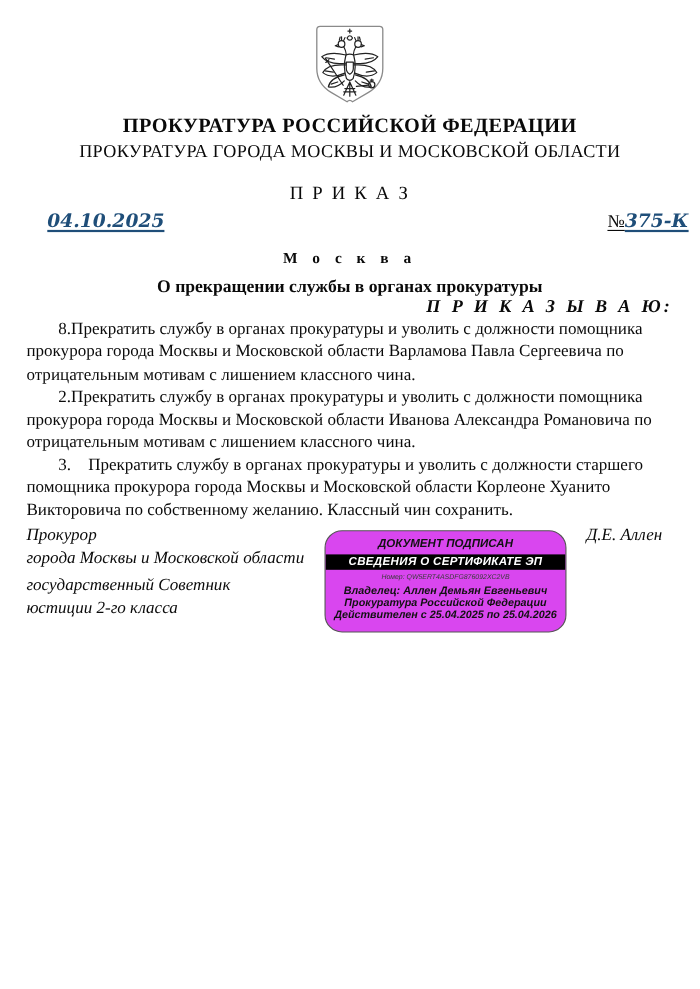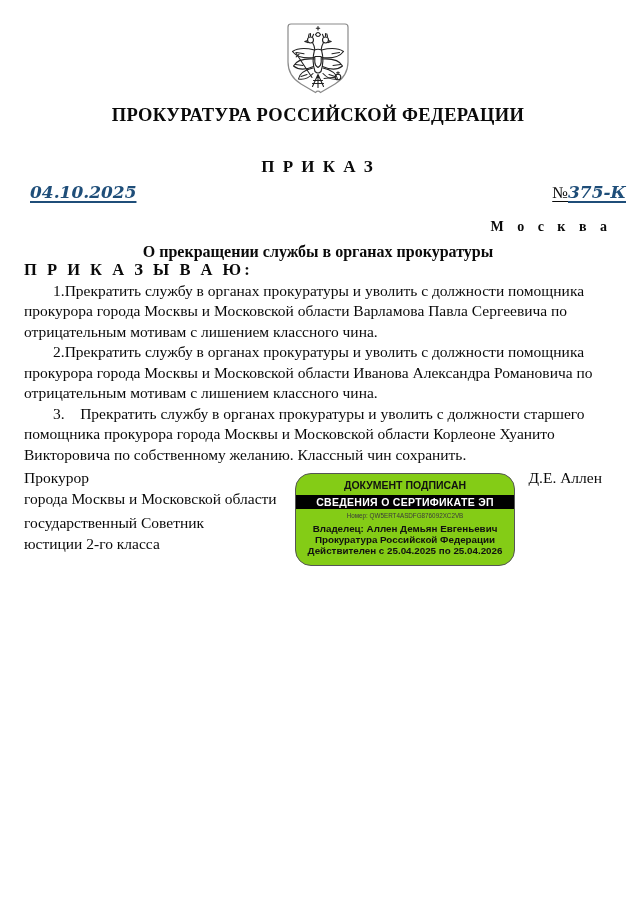--- a/index.html
+++ b/index.html
@@ -19,27 +19,28 @@
   .emblem-wrap { text-align: center; padding-top: 21px; height: 75px; }
   .org-primary {
     margin-top: 9px; text-align: center;
     font-weight: 700; font-size: 18.5px; line-height: 20px; letter-spacing: 0.4px;
   }
   .org-secondary {
     margin-top: 4px; text-align: center;
     font-size: 16.5px; line-height: 18px; letter-spacing: 0.3px;
   }
   .doc-type {
-    margin-top: 33px; text-align: center;
-    font-weight: 700; font-size: 17px; line-height: 17px; letter-spacing: 2px;
+    margin-top: 20px; text-align: center;
+    font-weight: 400; font-size: 17px; line-height: 17px; letter-spacing: 2px;
   }
   .date-row {
     margin-top: 7px;
     display: flex; justify-content: space-between; align-items: flex-start;
     height: 22px;
+    margin-left: 13px;
   }
   .script {
     font-family: "DejaVu Serif", serif;
     font-style: italic; font-weight: 700;
     font-size: 17px; line-height: 20px;
     color: #1f4e79;
     text-decoration: underline;
     text-underline-offset: 3px;
     text-decoration-thickness: 1.5px;
   }
@@ -47,44 +48,44 @@
   .doc-number-wrap { margin-right: -14px; white-space: nowrap; }
   .number-sign {
     font-family: "Liberation Serif", serif;
     font-style: normal; font-weight: 400;
     font-size: 16.5px; color: #0a0a0a;
     text-decoration: underline;
     text-underline-offset: 3px;
     text-decoration-thickness: 1.3px;
   }
   .city {
-    margin-top: 16px; text-align: right;
+    margin-top: 16px; text-align: center;
     font-weight: 700; font-size: 14px; line-height: 14px; letter-spacing: 5px;
   }
   .subject {
     margin-top: 10px; text-align: center;
     font-weight: 700; font-size: 16px; line-height: 16px;
   }
   .preamble { margin: 11px 0 0 0; text-indent: 39px; white-space: pre-wrap; }
   .order-word {
-    margin: 0; text-align: left;
-    font-weight: 700; font-size: 16.5px; letter-spacing: 3px;
+    margin: 0; text-align: right;
+    font-weight: 700; font-size: 16.5px; letter-spacing: 3px; font-style: italic;
   }
   .order-item { margin: 0; text-indent: 29px; white-space: pre-wrap; }
-  .signature-block { position: relative; margin-top: 2px; height: 240px; }
+  .signature-block { position: relative; margin-top: 2px; height: 240px; font-style: italic; }
   .sig-line { line-height: 21px; }
   .sig-rank-1 { margin-top: 3px; }
   .signer-name { position: absolute; top: 0; right: 10px; line-height: 21px; }
   .stamp {
     position: absolute; left: 271px; top: 6px;
     width: 220px; height: 93px;
     border: 1.5px solid #555;
     border-radius: 16px;
     overflow: hidden;
-    background: #84cc16;
+    background: #d946ef;
     box-sizing: border-box;
     font-family: "Liberation Sans", sans-serif;
     text-align: center;
   }
   .stamp-title { margin-top: 5px; font-weight: 700; font-size: 10.5px; line-height: 12.5px; color: #111; }
   .stamp-title-2 { font-weight: 700; font-size: 10.5px; line-height: 12.5px; color: #111; }
   .stamp-bar {
     margin-top: 3px; background: #000000; color: #ffffff;
     font-weight: 700; font-size: 10.5px; line-height: 14px; letter-spacing: 0.3px;
   }
@@ -125,35 +126,36 @@
           <path d="M34,53.5 L28.5,65.5 M34,53.5 L39.5,65.5 M34,53.5 V66.5 M29.5,59.5 H38.5 M28.5,62.5 H39.5"></path>
           <path d="M28,56.5 L13.5,34.5 M13.5,34.5 L11.8,31.8 M12.2,35.8 L15,33.3"></path>
           <circle cx="54" cy="56" r="2.8"></circle>
           <path d="M54,53.2 V50.8 M52.6,51.8 H55.4 M40,57.5 L51.2,56.3"></path>
         </g>
       </svg>
     </span>
   </div>
 
   <div class="org-primary">ПРОКУРАТУРА РОССИЙСКОЙ ФЕДЕРАЦИИ</div>
+  <div class="org-secondary">ПРОКУРАТУРА ГОРОДА МОСКВЫ И МОСКОВСКОЙ ОБЛАСТИ</div>
 
   <div class="doc-type">П Р И К А З</div>
 
   <div class="date-row">
     <span class="script doc-date">04.10.2025</span>
     <span class="doc-number-wrap"><span class="number-sign">№</span><span class="script">375-К</span></span>
   </div>
 
   <div class="city">М о с к в а</div>
   <div class="subject">О прекращении службы в органах прокуратуры</div>
 
 
   <p class="order-word">П Р И К А З Ы В А Ю:</p>
 
-  <p class="order-item">1.Прекратить службу в органах прокуратуры и уволить с должности помощника прокурора города Москвы и Московской области Варламова Павла Сергеевича по отрицательным мотивам с лишением классного чина.</p>
+  <p class="order-item">8.Прекратить службу в органах прокуратуры и уволить с должности помощника прокурора города Москвы и Московской области Варламова Павла Сергеевича по отрицательным мотивам с лишением классного чина.</p>
   <p class="order-item">2.Прекратить службу в органах прокуратуры и уволить с должности помощника прокурора города Москвы и Московской области Иванова Александра Романовича по отрицательным мотивам с лишением классного чина.</p>
   <p class="order-item">3.    Прекратить службу в органах прокуратуры и уволить с должности старшего помощника прокурора города Москвы и Московской области Корлеоне Хуанито Викторовича по собственному желанию. Классный чин сохранить.</p>
 
   <div class="signature-block">
     <div class="sig-line">Прокурор</div>
     <div class="sig-line">города Москвы и Московской области</div>
     <div class="sig-line sig-rank-1">государственный Советник</div>
     <div class="sig-line">юстиции 2-го класса</div>
 
     <div class="signer-name">Д.Е. Аллен</div>

